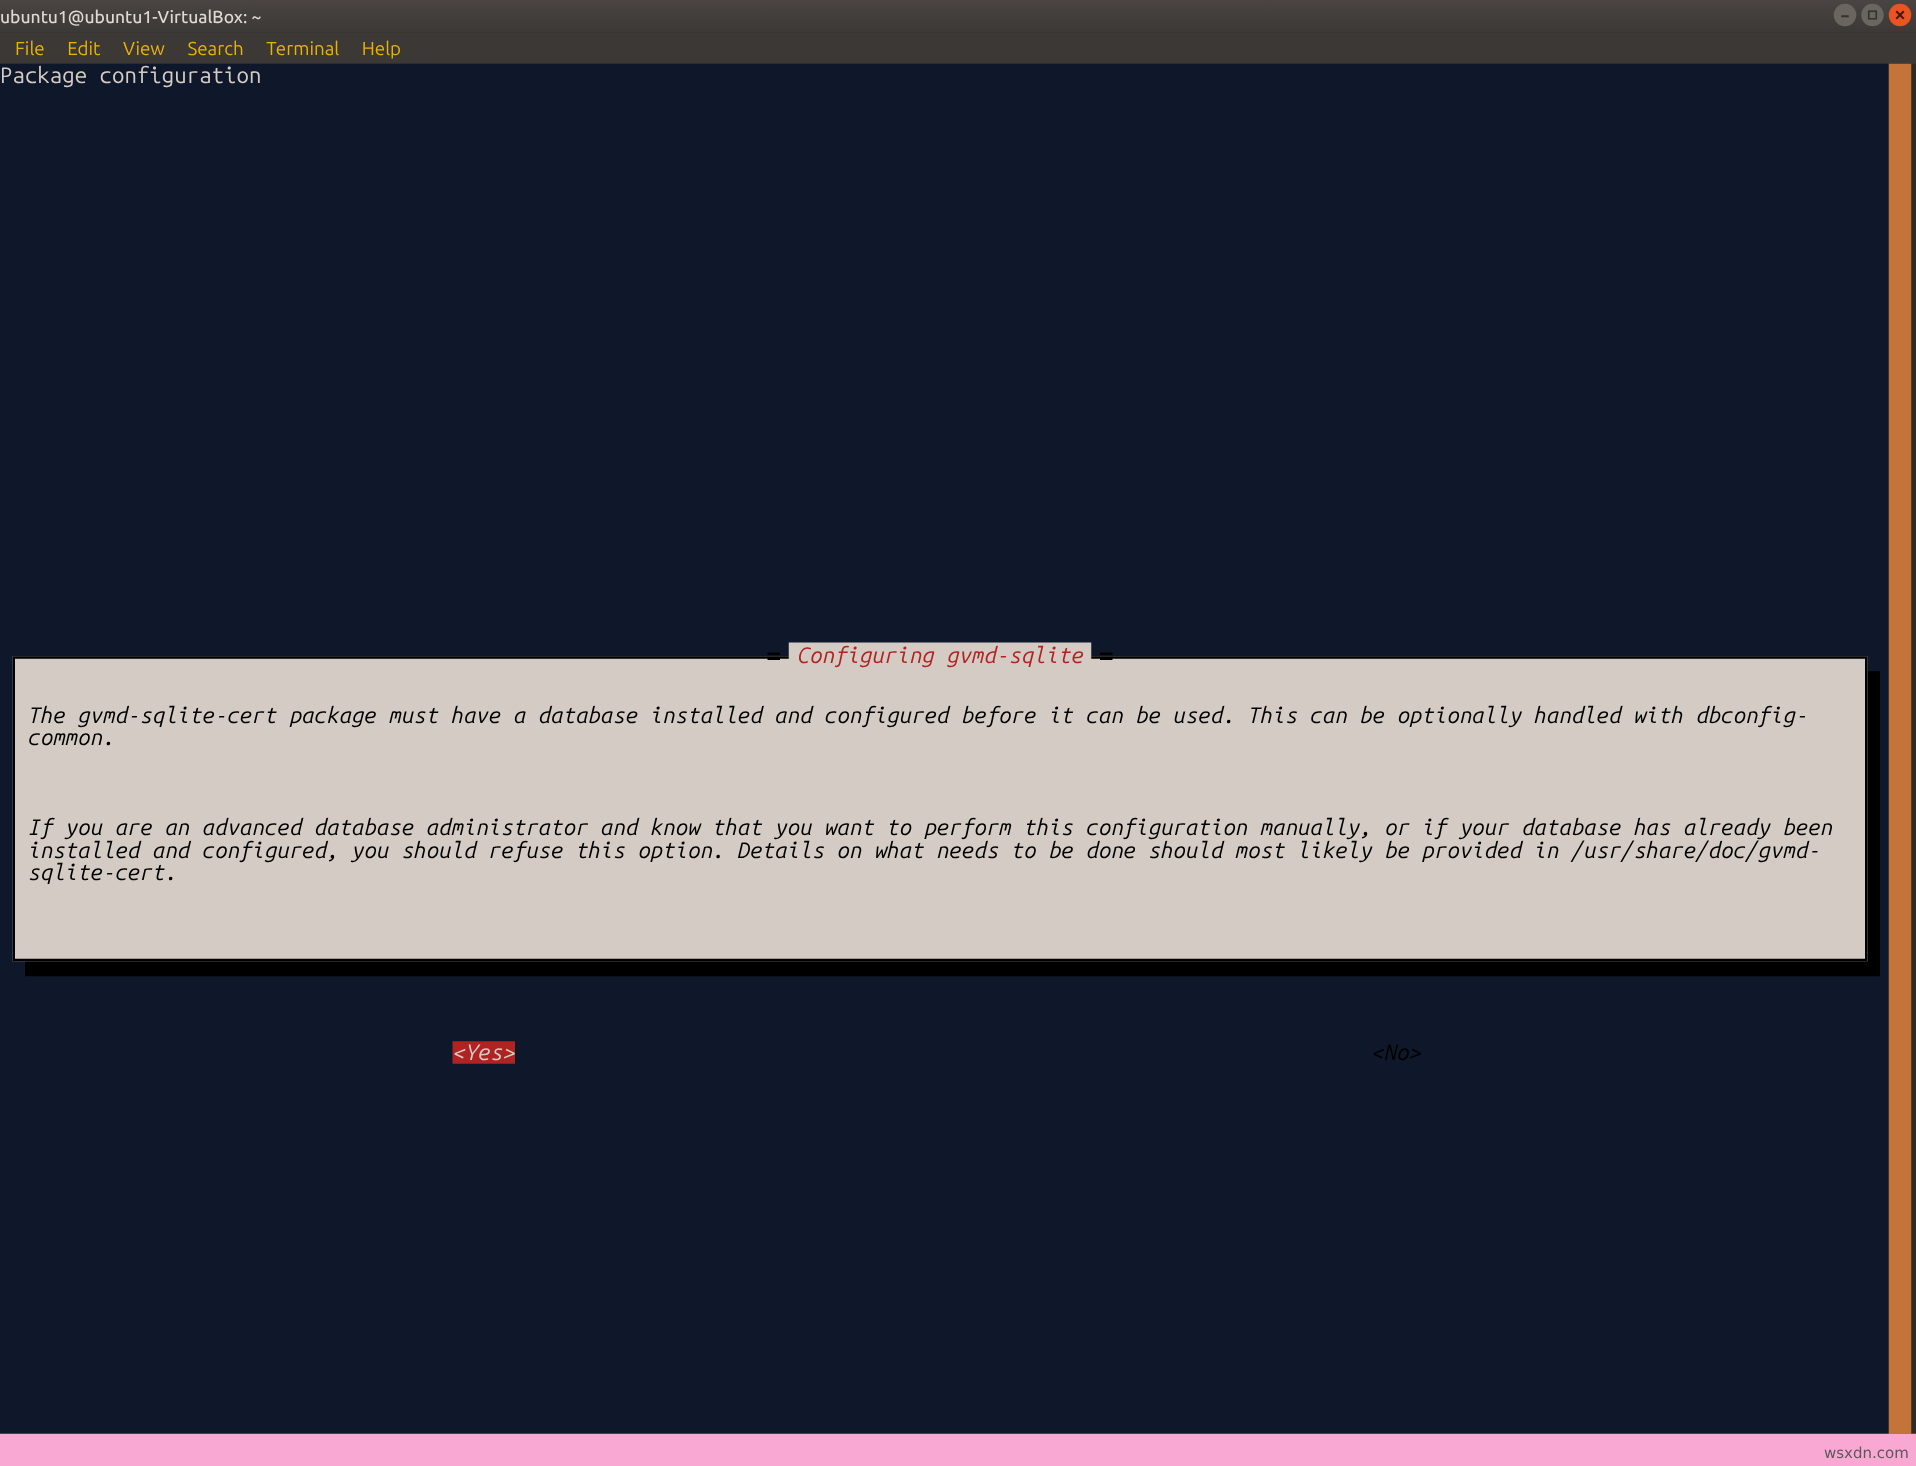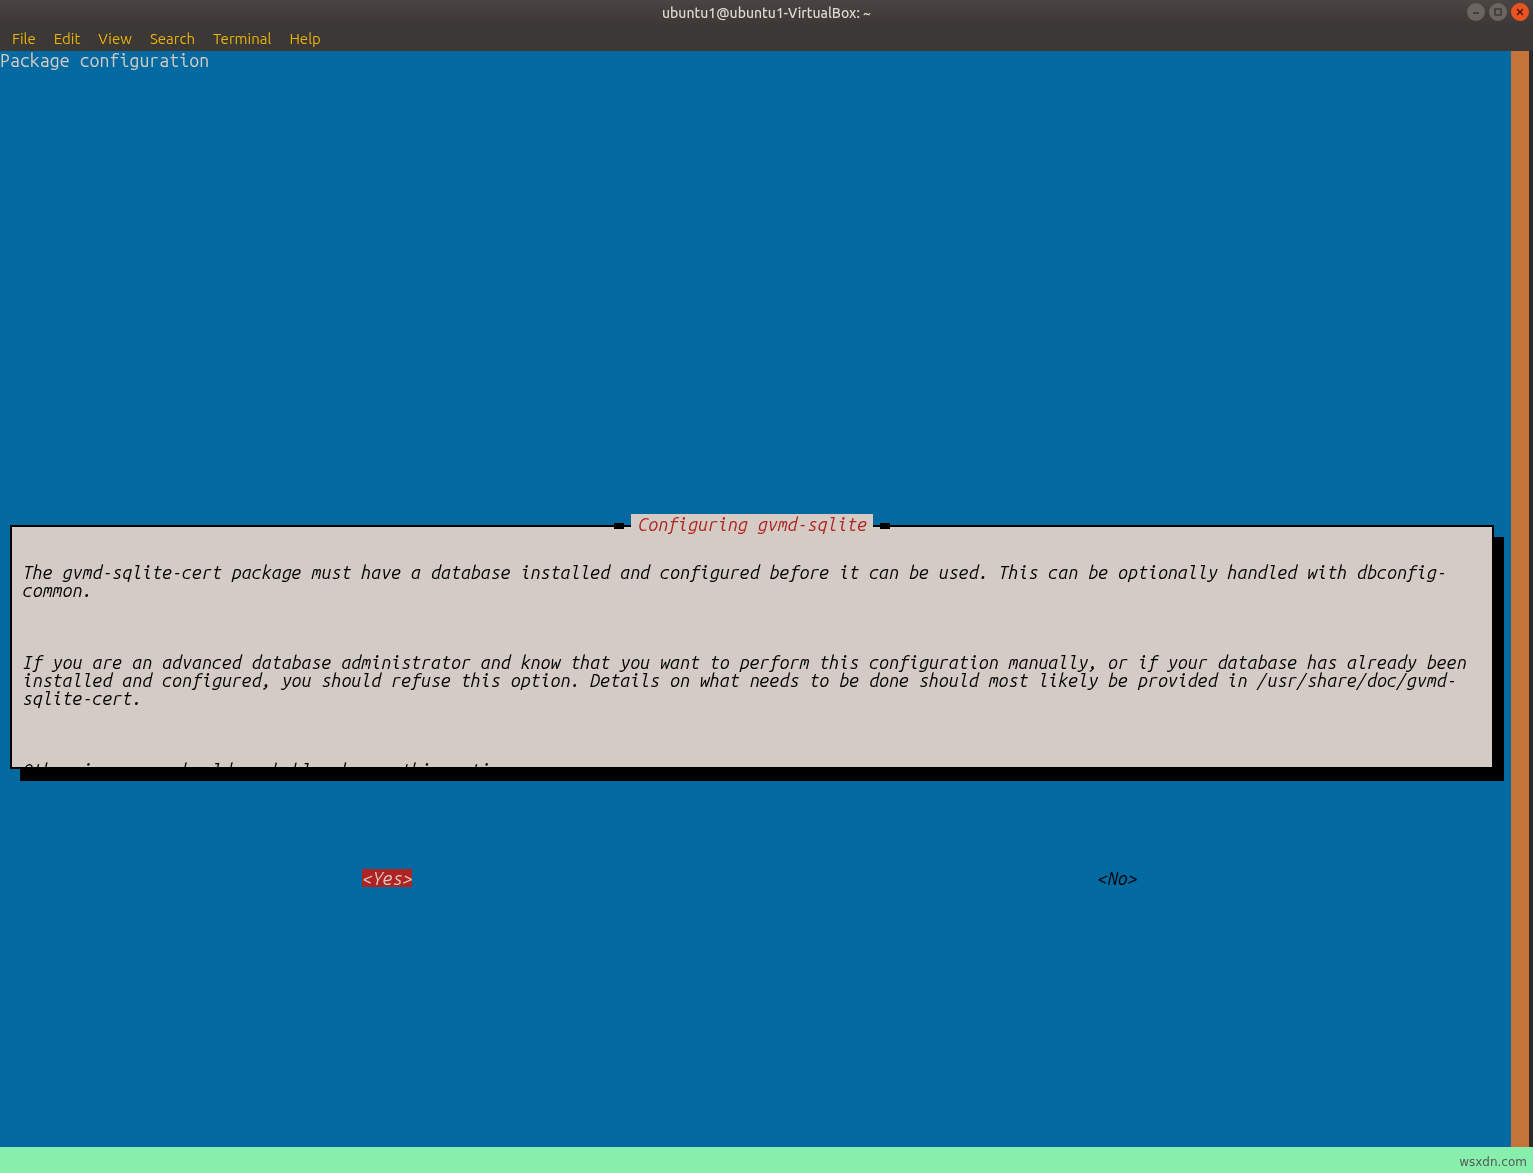--- a/index.html
+++ b/index.html
@@ -9,21 +9,21 @@
     background: #2e2a2a;
     position: relative;
   }
 
   
   .titlebar {
     height: 26px;
     background: linear-gradient(to bottom, #4a4542 0%, #3c3835 100%);
     display: flex;
     align-items: center;
-    justify-content: center;
+    justify-content: flex-start;
     position: relative;
     color: #dfd9d3;
     font-family: "Ubuntu", sans-serif;
     font-size: 14px;
     font-weight: 500;
   }
   .window-controls {
     position: absolute;
     right: 4px;
     top: 3px;
@@ -95,21 +95,21 @@
   .terminal { background: #5b3e5e; }
   .terminal { background: #5a3e5d; }
   .terminal { background: #5c3f5f; }
   .terminal { background: #5b3f5f; }
   .terminal { background: #5a3e5e; }
   .terminal { background: #5c4060; }
   .terminal { background: #5b3f5f; color: #d4ccc4; }
   
   .terminal { background: #5a3f5e; }
   .terminal {
-    background: #0369a1;
+    background: #0f172a;
     font-family: "Ubuntu Mono","DejaVu Sans Mono",monospace;
     font-size: 17.8px;
     line-height: 18px;
     color: #d4ccc4;
   }
 
   
   .scrollbar {
     position: absolute;
     right: 4px;
@@ -127,21 +127,21 @@
   .scrollbar { background: #c3733a; right:4px; width:18px; height:1096px;}
   .scrollbar { background: #c47339; }
 
   
   .bottom-area {
     position:absolute;
     left:0;
     top:1096px;
     width:1533px;
     height: calc(1173px - 51px - 1096px);
-    background:#86efac;
+    background:#f9a8d4;
   }
   .watermark {
     position:absolute;
     right:6px;
     bottom:4px;
     font-family:"DejaVu Sans",sans-serif;
     font-size:12px;
     color:#5a5a5a;
   }
 
@@ -267,21 +267,20 @@
         <span style="display:inline-block;border-top:2px solid #000;border-bottom:2px solid #000;height:6px;width:10px;vertical-align:middle;margin-right:-2px;"></span>
         <span class="title">Configuring gvmd-sqlite</span>
         <span style="display:inline-block;border-top:2px solid #000;border-bottom:2px solid #000;height:6px;width:10px;vertical-align:middle;margin-left:-2px;"></span>
       </div>
 
       <div class="dialog-body">
 <p>The gvmd-sqlite-cert package must have a database installed and configured before it can be used. This can be optionally handled with dbconfig-common.</p>
 <p>&nbsp;</p>
 <p>If you are an advanced database administrator and know that you want to perform this configuration manually, or if your database has already been installed and configured, you should refuse this option. Details on what needs to be done should most likely be provided in /usr/share/doc/gvmd-sqlite-cert.</p>
 <p>&nbsp;</p>
-<p>Otherwise, you should probably choose this option.</p>
 <p>&nbsp;</p>
       </div>
 
       <div class="dialog-buttons">
         <div class="btn-slot">
           <span class="btn selected">&lt;Yes&gt;</span>
         </div>
         <div class="btn-slot">
           <span class="btn">&lt;No&gt;</span>
         </div>

